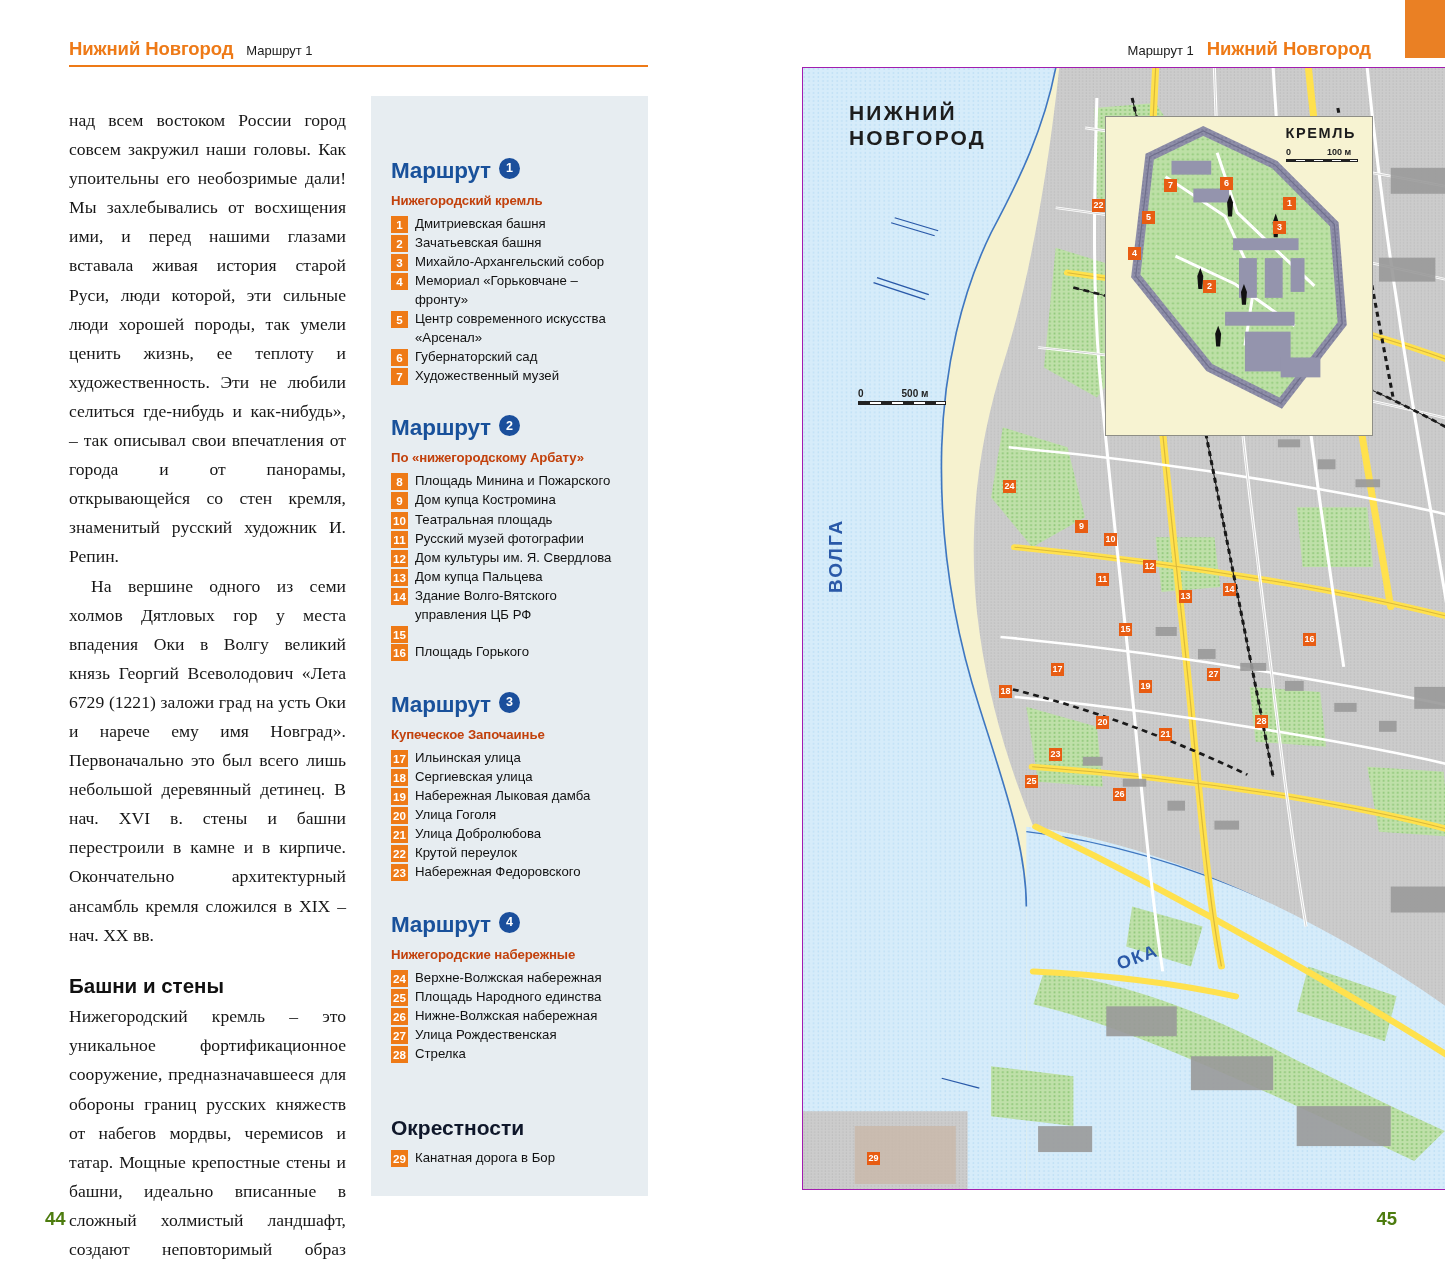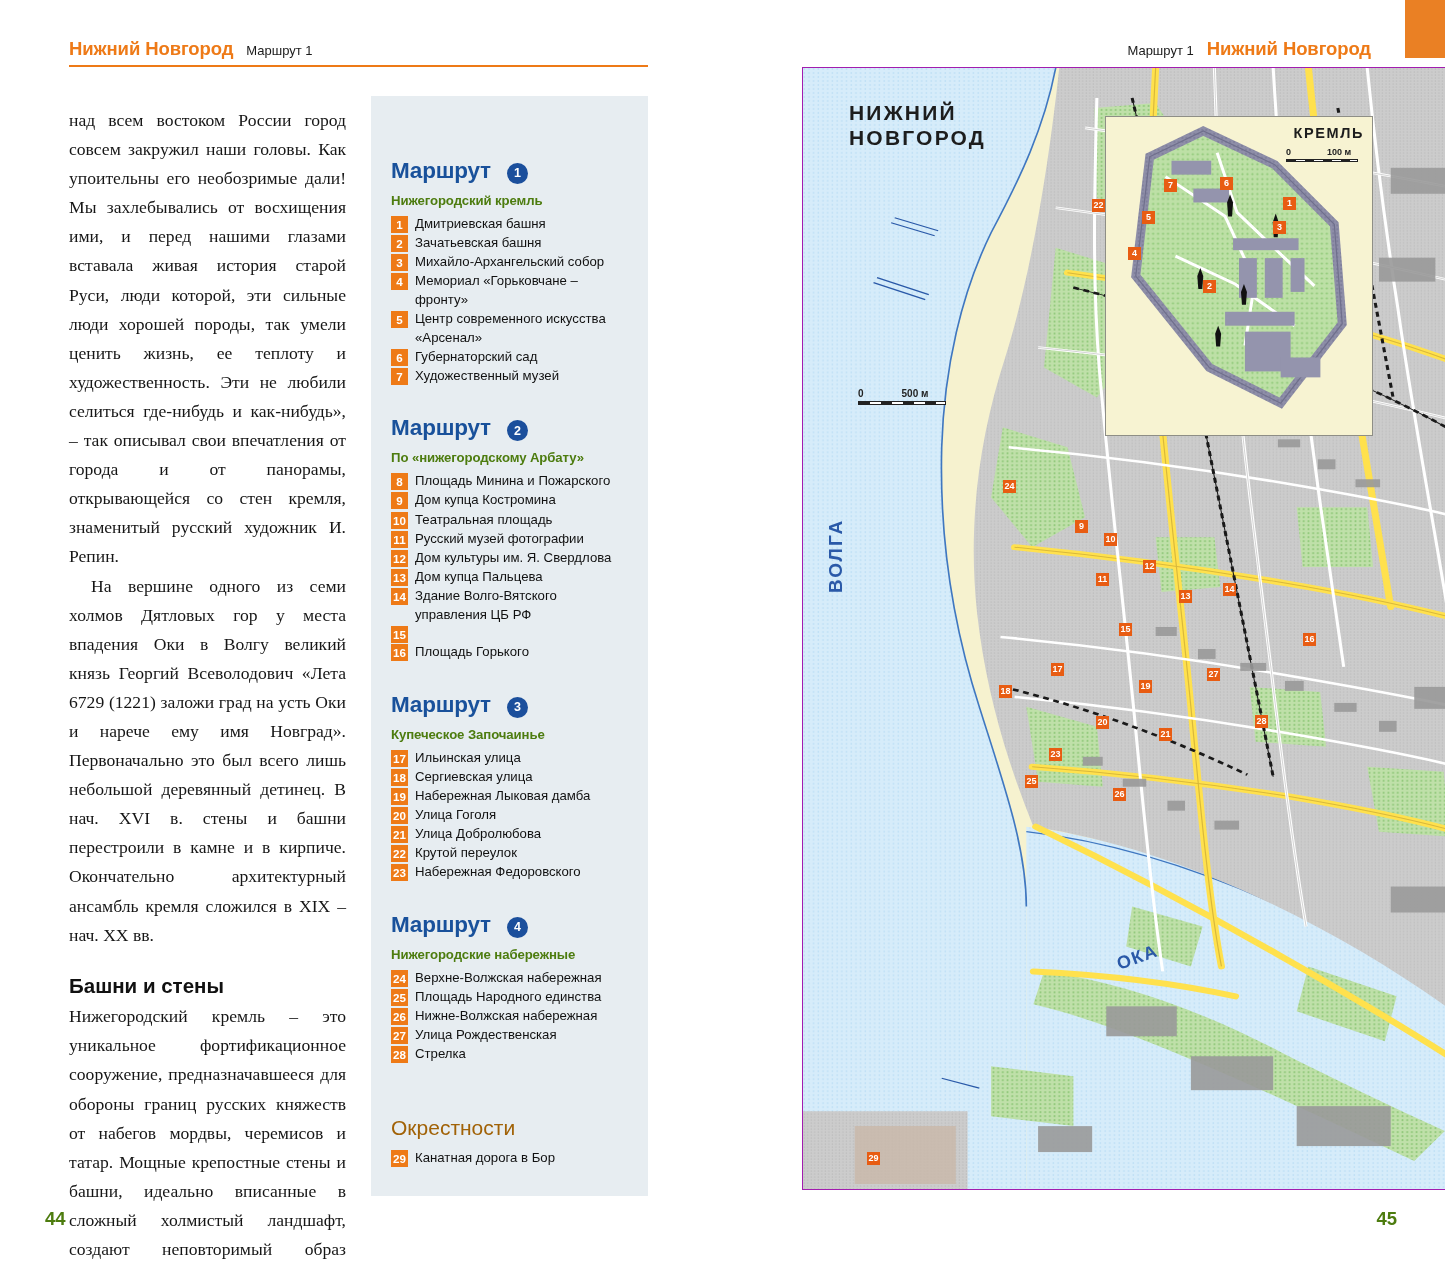--- a/index.html
+++ b/index.html
@@ -58,56 +58,56 @@
   .routes-panel {
     position: absolute; left: 371px; top: 96px;
     width: 277px; height: 1100px;
     background: #e7edf1;
     padding: 62px 18px 0 20px;
   }
   .route-block { margin-bottom: 30px; }
   .route-block:last-of-type { margin-bottom: 0; }
 
   .route-title {
-    display: flex; align-items: flex-end; gap: 16px;
+    display: flex; align-items: flex-start; gap: 8px;
     margin-bottom: 9px;
   }
   .route-title .rt-word {
     color: #19519b; font-weight: bold; font-size: 22.5px;
     letter-spacing: -0.2px;
   }
   .rt-badge {
     width: 21px; height: 21px; border-radius: 50%;
     background: #1b4f9c; color: #fff;
     font-size: 12.5px; font-weight: bold;
     display: flex; align-items: center; justify-content: center;
     line-height: 1;
   }
   .route-sub {
-    font-weight: bold; font-size: 13.2px; color: #4d7c0f;
+    font-weight: bold; font-size: 13.2px; color: #c2410c;
     margin-bottom: 7px; letter-spacing: -0.1px;
   }
   ul.poi { list-style: none; }
   ul.poi li {
     display: flex; align-items: flex-start; gap: 7px;
     font-size: 13.2px; line-height: 18.6px; color: #111;
     margin-bottom: 0.5px;
   }
   .poi-num {
     flex: 0 0 auto;
     min-width: 17px; height: 17px; margin-top: 1px;
     background: #ee7a17; color: #fff;
     font-size: 11.6px; font-weight: bold;
     text-align: center; line-height: 17px;
     padding: 0 1px;
   }
   .poi-label { flex: 1 1 auto; }
 
   .vicinity-title {
-    font-weight: normal; font-size: 21px; color: #a16207;
+    font-weight: bold; font-size: 21px; color: #0f172a;
     margin: 52px 0 9px 0;
   }
 
   .folio {
     position: absolute; bottom: 42px;
     font-size: 18.5px; font-weight: bold; color: #4d7c0f;
   }
   .folio-left { left: 45px; }
   .folio-right { right: 48px; }
 
@@ -161,21 +161,21 @@
 
   
   .inset {
     position: absolute; left: 302px; top: 48px;
     width: 268px; height: 320px;
     background: #f7f3d2;
     border: 1.5px solid #8e8e86;
     overflow: hidden;
   }
   .inset-title {
-    position: absolute; right: 8px; top: 8px;
+    position: absolute; right: 16px; top: 8px;
     font-size: 14.5px; font-weight: bold; color: #1d1d1d;
     letter-spacing: 1.6px;
     text-align: right;
   }
   .inset-scale { position: absolute; right: 14px; top: 30px; text-align: left; }
   .inset-scale .is-row {
     display: flex; align-items: baseline; gap: 36px;
     font-size: 9px; font-weight: bold; color: #222;
   }
   .inset-scale .is-bar {

